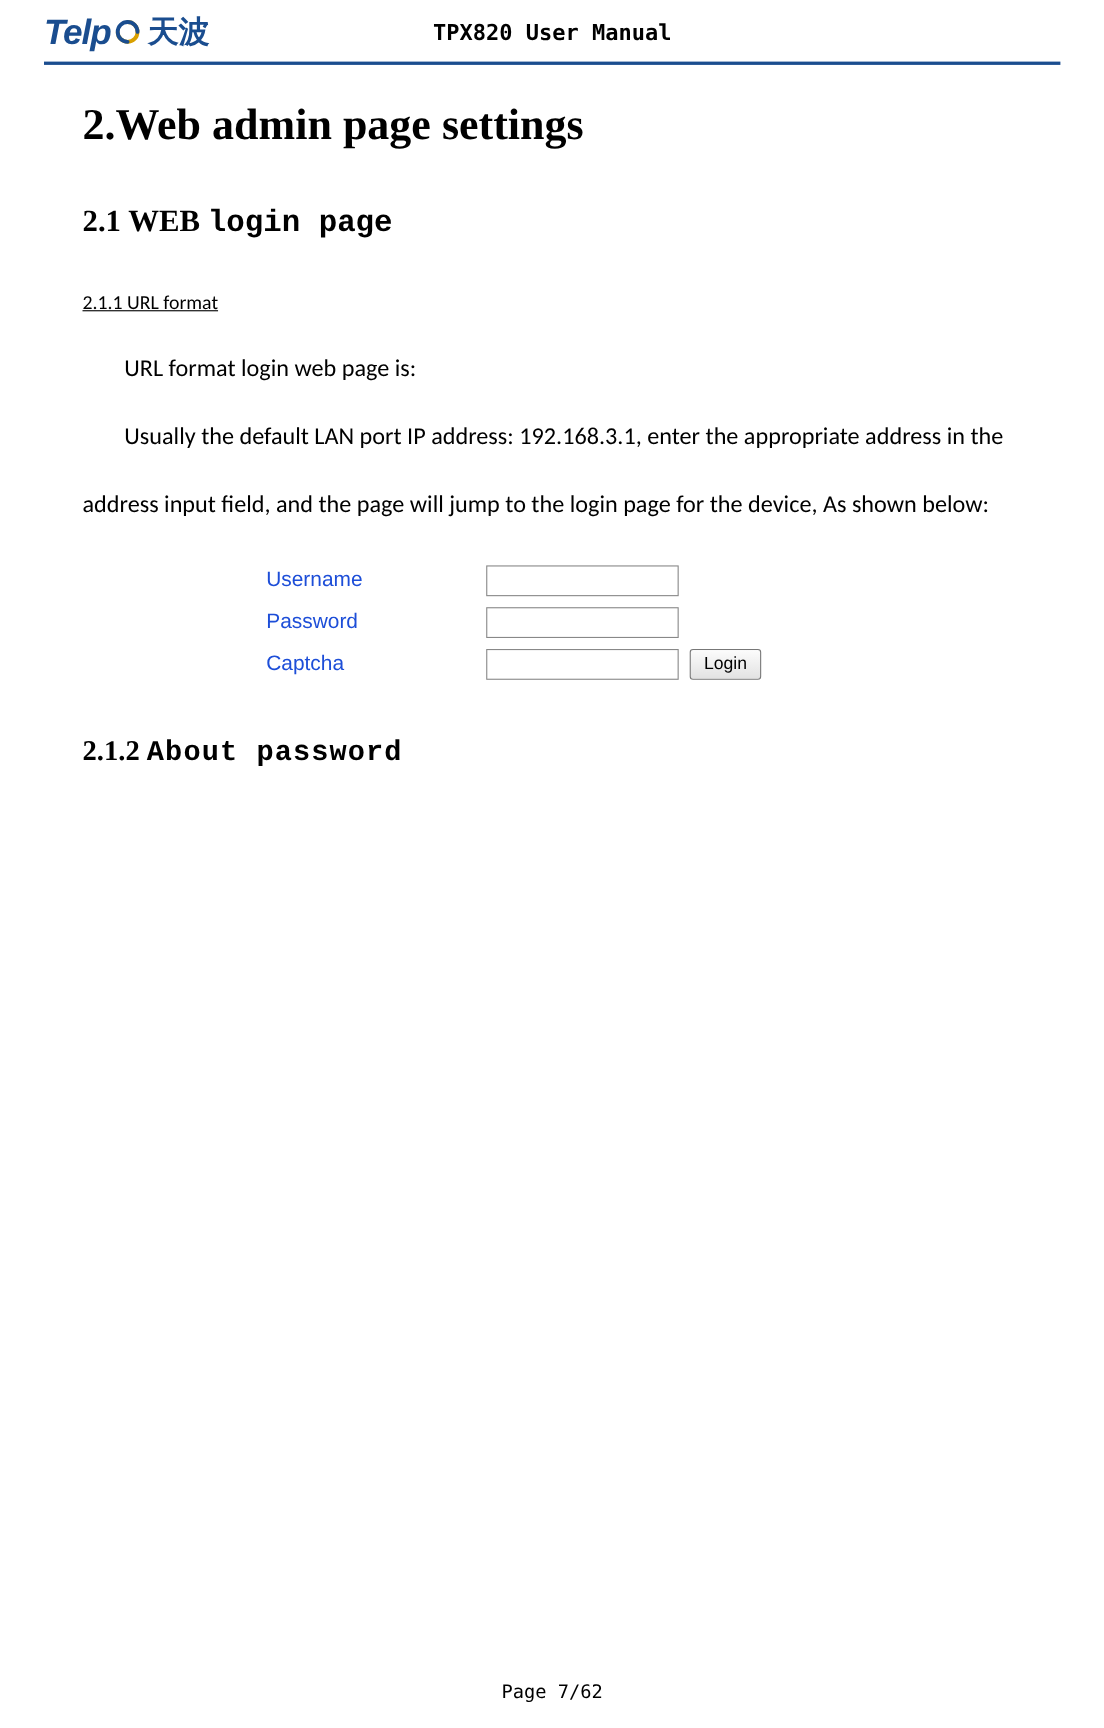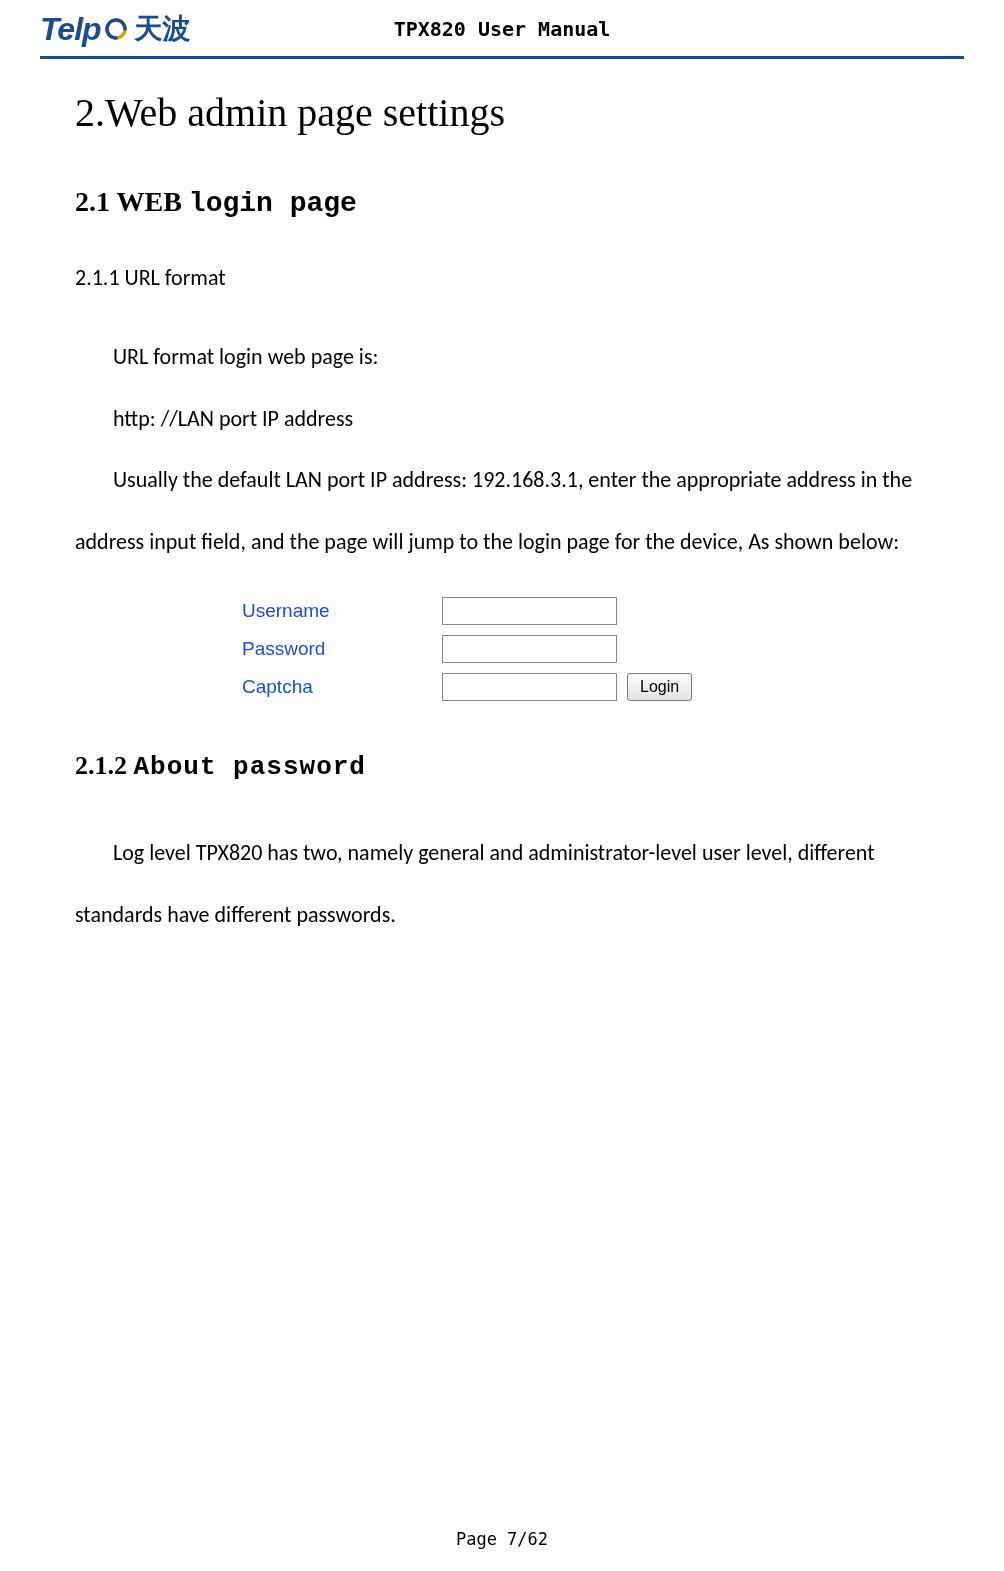--- a/index.html
+++ b/index.html
@@ -56,21 +56,21 @@
       border: none;
       border-top: 3px solid #1a4d8f;
       margin: 0 40px;
     }
     .content {
       padding: 30px 75px 0 75px;
     }
     .h1 {
       font-family: "Times New Roman", serif;
       font-size: 40px;
-      font-weight: normal;
+      font-weight: bold;
       color: #000;
       margin-bottom: 50px;
     }
     .h2 {
       font-family: "Times New Roman", serif;
       font-size: 28px;
       font-weight: bold;
       color: #000;
       margin-bottom: 45px;
     }
@@ -81,24 +81,25 @@
     .para {
       font-family: Calibri, Arial, sans-serif;
       font-size: 22px;
       color: #000;
       line-height: 2.8;
       text-indent: 38px;
       margin-bottom: 20px;
     }
     .sub-heading {
       font-family: Calibri, Arial, sans-serif;
-      font-size: 22px;
-      color: #000;
-      margin-bottom: 35px;
+      font-size: 18px;
+      color: #000;
+      margin-bottom: 18px;
       margin-top: 10px;
+      text-decoration: underline;
     }
     .login-form {
       margin: 25px auto 50px auto;
       width: 520px;
     }
     .form-row {
       display: flex;
       align-items: center;
       margin-bottom: 10px;
     }
@@ -199,21 +200,20 @@
   <h1 class="h1">2.Web admin page settings</h1>
 
   <h2 class="h2">
     <span>2.1 WEB </span><span class="mono-part">login page</span>
   </h2>
 
 
   <p class="sub-heading">2.1.1 URL format</p>
 
   <p class="para" style="margin-bottom:0;">URL format login web page is:</p>
-  <p class="para" style="margin-bottom:0;">http: //LAN port IP address</p>
   <p class="para">Usually the default LAN port IP address: 192.168.3.1, enter the appropriate address in the address input field, and the page will jump to the login page for the device, As shown below:</p>
 
   <div class="login-form">
     <div class="form-row">
       <span class="form-label">Username</span>
       <input class="form-input" type="text" style="">
     </div>
     <div class="form-row">
       <span class="form-label">Password</span>
       <input class="form-input" type="password" style="">
@@ -222,17 +222,16 @@
       <span class="form-label">Captcha</span>
       <input class="form-input" type="text" style="">
       <button class="form-button">Login</button>
     </div>
   </div>
 
   <div class="section2">
     <h3 class="h3">
       <span>2.1.2 </span><span class="mono-part">About password</span>
     </h3>
-    <p class="para">Log  level TPX820 has  two,  namely  general  and  administrator-level  user level, different standards have different passwords.</p>
   </div>
 </div>
 
 <div class="footer">Page 7/62</div>
 
 </body></html>

